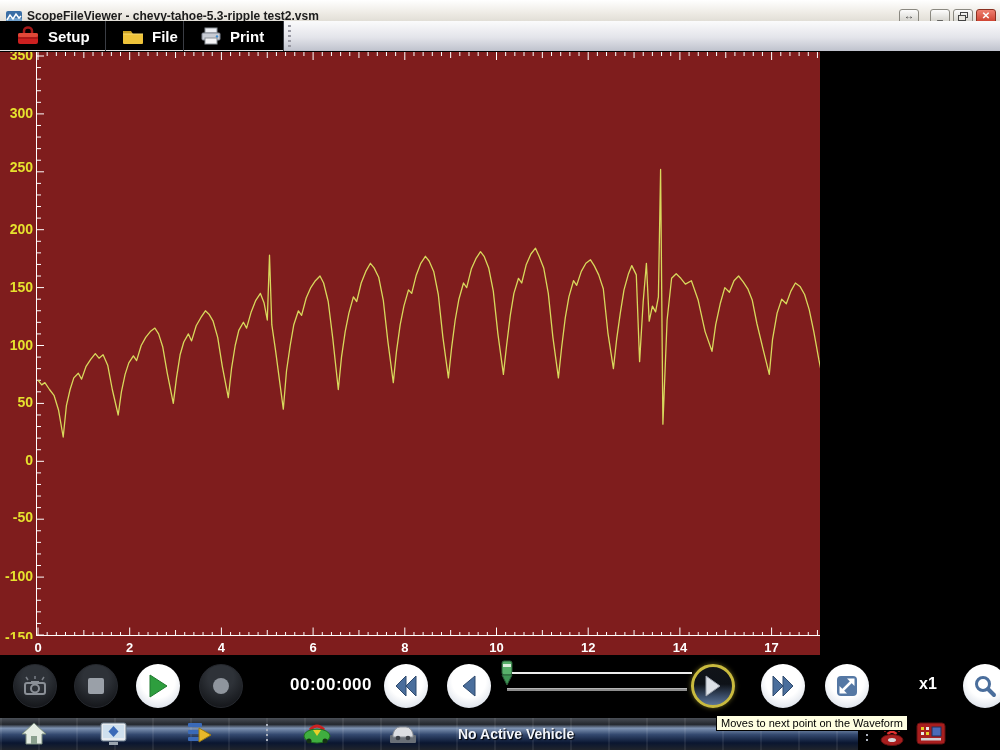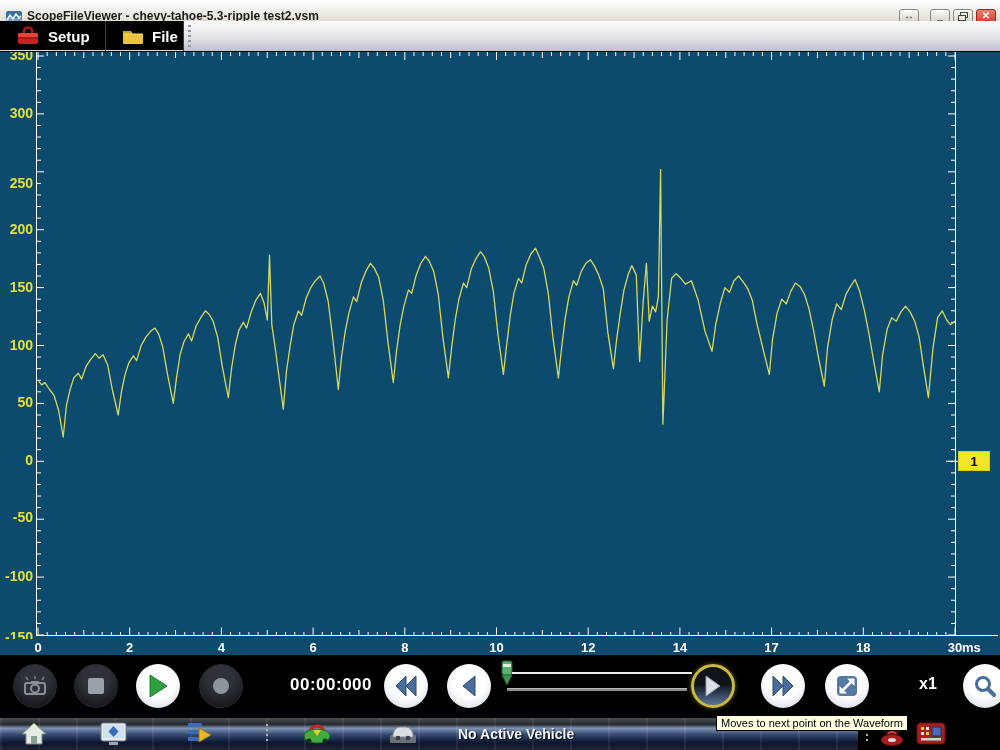--- a/index.html
+++ b/index.html
@@ -41,21 +41,21 @@
   #tb-file{width:78px;}#tb-print{width:100px;}
   #toolbar-filler{
     flex:1;height:30px;background:linear-gradient(180deg,#fbfbfc 0%,#e3e4ea 55%,#bfc2cd 100%);
     position:relative;
   }
   #toolbar-filler .grip{
     position:absolute;left:4px;top:4px;width:3px;height:22px;
     background:repeating-linear-gradient(180deg,#9a9aa4 0 2px,transparent 2px 5px);
   }
   
-  #scope{position:absolute;left:0;top:52px;width:1000px;height:603px;background:#0c4a6e;overflow:hidden;}
+  #scope{position:absolute;left:0;top:52px;width:820px;height:603px;background:#7f1d1d;overflow:hidden;}
   #plot-svg{position:absolute;left:0;top:0;}
   .ylab{
     position:absolute;left:0;width:33px;text-align:right;
     color:#e6e22e;font-size:14px;font-weight:bold;line-height:17px;
   }
   #y-partial-clip{position:absolute;left:0;top:577px;width:33px;height:10px;overflow:hidden;}
   #y-partial-clip .ylab{top:0;}
   .xlab{
     position:absolute;top:588px;width:40px;text-align:center;
     color:#fff;font-size:13px;font-weight:bold;
@@ -161,20 +161,31 @@
     </div>
     <div class="tb-btn" id="tb-file">
       <span class="tb-icon">
         <svg width="22" height="17">
             <path d="M1 3 h8 l2 3 h10 v3 H1 z" fill="#caa122"></path>
             <rect x="1" y="6" width="20" height="10" rx="1" fill="#eec33a"></rect>
             <line x1="1" y1="6" x2="21" y2="6" stroke="#f8dc72" stroke-width="1"></line>
           </svg>
       </span>
       <span class="tb-label">File</span>
+    </div>
+    <div class="tb-btn" id="tb-print">
+      <span class="tb-icon">
+        <svg width="22" height="18">
+            <rect x="5" y="1" width="12" height="5" fill="#eceef2" stroke="#8a8f96"></rect>
+            <rect x="2" y="6" width="18" height="7" rx="1" fill="#c8ccd4" stroke="#808691"></rect>
+            <circle cx="17" cy="9.5" r="1.2" fill="#3a8ad0"></circle>
+            <rect x="5" y="11" width="12" height="6" fill="#f4f4f6" stroke="#8a8f96"></rect>
+          </svg>
+      </span>
+      <span class="tb-label">Print</span>
     </div>
     <div id="toolbar-filler">
         <span class="grip"></span>
       </div>
   </div>
 
   <div id="scope">
     <svg id="plot-svg" width="1000" height="603">
         <line x1="36.5" y1="0" x2="36.5" y2="583.5" stroke="#ffffff" stroke-width="1"></line>
         <line x1="955.5" y1="0" x2="955.5" y2="583.5" stroke="#ffffff" stroke-width="1"></line>
@@ -482,21 +493,21 @@
         <line x1="945.8300000000002" y1="583.5" x2="945.8300000000002" y2="580" stroke="#ffffff" stroke-width="1"></line>
         <line x1="945.8300000000002" y1="0" x2="945.8300000000002" y2="4" stroke="#ffffff" stroke-width="1"></line>
         <line x1="955" y1="583.5" x2="955" y2="575.5" stroke="#ffffff" stroke-width="1"></line>
         <line x1="955" y1="0" x2="955" y2="8" stroke="#ffffff" stroke-width="1"></line>
         <polyline points="38.0,328.2 41.7,332.9 44.9,330.6 49.5,337.5 54.0,343.3 58.6,358.3 63.2,385.0 66.4,353.7 70.1,337.5 73.8,325.9 78.3,321.3 81.6,327.1 86.1,314.3 90.7,307.4 95.3,301.6 99.0,306.2 103.1,302.8 107.7,313.2 112.3,337.5 118.2,363.0 121.4,339.8 125.1,322.4 128.8,310.9 133.4,303.9 136.6,308.6 141.2,293.5 145.7,285.4 150.3,279.6 154.9,276.1 158.6,281.9 162.7,294.7 167.3,321.3 173.3,351.4 176.5,325.9 180.1,302.8 183.8,290.0 188.4,281.9 191.6,288.9 196.2,273.8 200.8,265.7 205.4,258.8 209.0,262.2 213.1,269.2 217.7,285.4 222.3,314.3 228.3,345.6 231.5,316.7 235.2,293.5 238.8,278.4 243.4,270.3 246.6,276.1 251.2,259.9 255.8,248.3 260.4,241.4 264.0,250.7 267.3,268.0 269.5,203.2 271.8,272.7 275.5,298.1 283.3,357.2 286.5,319.0 290.2,293.5 293.8,272.7 298.4,258.8 301.6,263.4 306.2,246.0 310.8,235.6 315.4,228.7 320.0,224.0 323.6,231.0 328.2,249.5 332.8,286.6 338.3,337.5 341.5,305.1 345.2,279.6 348.9,261.1 353.4,244.9 356.7,249.5 361.2,231.0 365.8,219.4 370.4,211.3 374.1,215.9 378.7,225.2 383.3,248.3 387.8,288.9 393.3,330.6 396.5,299.3 400.2,272.7 403.9,254.1 408.5,237.9 411.7,241.4 416.3,222.9 420.8,211.3 425.4,204.3 429.1,209.0 433.7,219.4 438.3,242.5 442.9,285.4 448.4,325.9 451.6,295.8 455.2,268.0 458.9,247.2 463.5,231.0 466.7,235.6 471.3,217.1 475.9,206.7 480.5,199.7 484.1,204.3 488.7,215.9 493.3,239.1 497.9,281.9 503.4,322.4 506.6,293.5 510.3,263.4 513.9,241.4 518.5,226.3 521.7,231.0 526.3,212.4 530.9,202.0 535.5,196.2 539.1,204.3 543.7,215.9 548.3,241.4 552.9,285.4 558.4,325.9 561.6,295.8 565.3,265.7 568.9,244.9 573.5,228.7 576.7,233.3 581.3,219.4 585.9,211.3 590.5,207.8 594.2,213.6 598.7,222.9 603.3,236.8 607.9,280.8 613.4,316.7 616.6,287.7 620.3,261.1 624.0,237.9 628.5,221.7 631.8,213.6 636.3,222.9 639.6,309.7 643.2,249.5 646.4,211.3 649.2,269.2 652.4,254.1 655.6,259.9 658.4,244.9 660.6,117.5 662.9,372.2 667.1,268.0 671.6,226.3 676.2,221.7 680.8,226.3 685.4,232.1 691.4,228.7 698.2,248.3 705.1,279.6 712.0,299.3 715.7,272.7 720.2,251.8 724.8,235.6 729.4,240.2 734.0,228.7 738.6,224.0 743.2,229.8 747.8,236.8 752.3,248.3 756.9,271.5 763.3,298.1 769.3,322.4 772.5,287.7 777.1,261.1 781.7,247.2 786.3,251.8 790.9,239.1 795.4,231.0 800.0,234.4 804.6,242.5 809.2,257.6 813.8,279.6 818.8,307.4 824.3,334.0 827.5,295.8 832.1,268.0 836.7,251.8 841.3,257.6 845.9,242.5 850.5,234.4 855.0,227.5 859.6,239.1 864.2,257.6 868.8,280.8 873.8,309.7 879.3,339.8 882.6,302.8 887.1,277.3 891.7,265.7 896.3,269.2 900.9,259.9 905.5,254.1 910.1,259.9 914.7,269.2 919.2,285.4 923.8,316.7 928.4,345.6 933.0,295.8 937.6,265.7 942.2,258.8 946.7,268.0 950.4,272.7 955.0,269.2" fill="none" stroke="#d8d85c" stroke-width="1.3" stroke-linejoin="round"></polyline>
         <line x1="946" y1="409.3" x2="958" y2="409.3" stroke="#ffffff" stroke-width="1"></line>
       </svg>
     <div id="y-labels">
         <span class="ylab" style="top: -5px;">350</span>
         <span class="ylab" style="top: 52.9px;">300</span>
-        <span class="ylab" style="top: 123px;">250</span>
+        <span class="ylab" style="top: 107px;">250</span>
         <span class="ylab" style="top: 168.7px;">200</span>
         <span class="ylab" style="top: 226.6px;">150</span>
         <span class="ylab" style="top: 284.5px;">100</span>
         <span class="ylab" style="top: 342.4px;">50</span>
         <span class="ylab" style="top: 400.3px;">0</span>
         <span class="ylab" style="top: 457px;">-50</span>
         <span class="ylab" style="top: 516.1px;">-100</span>
       </div>
     <div id="y-partial-clip">
         <span class="ylab" id="y-partial">-150</span>

